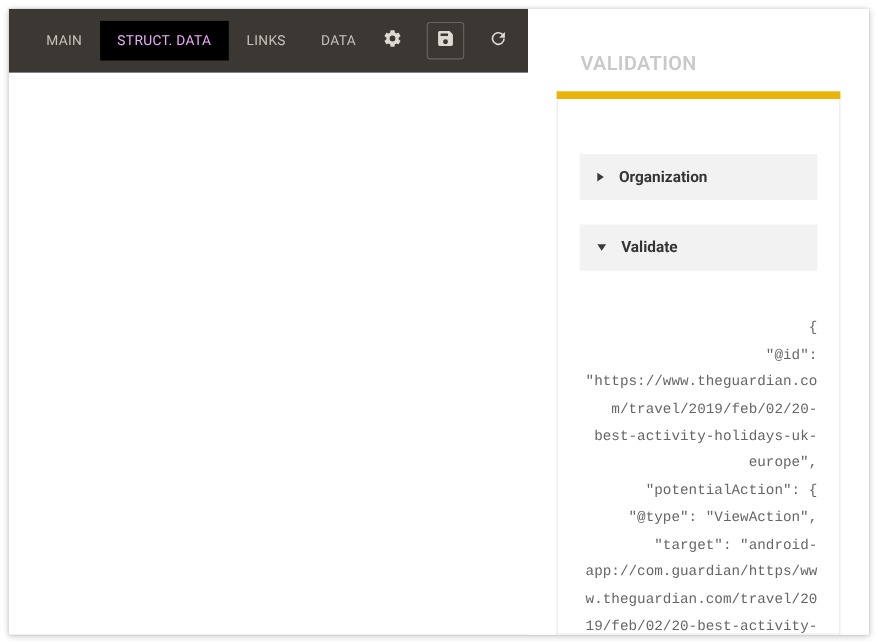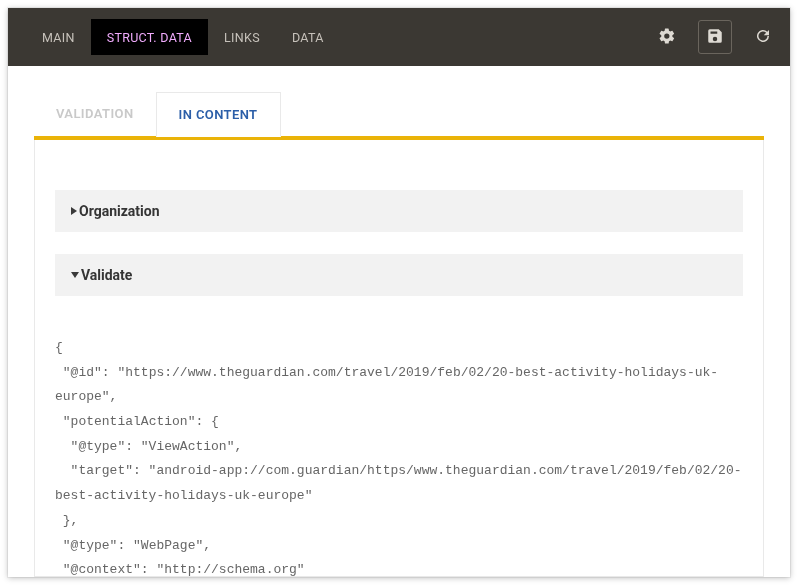--- a/index.html
+++ b/index.html
@@ -10,21 +10,22 @@
     padding: 8px;
   }
   .frame {
     width: 782px;
     height: 569px;
     margin: 0 auto;
     box-shadow: 0 1px 6px rgba(0,0,0,0.25), 0 0 0 1px rgba(0,0,0,0.05);
     background: #fff;
     overflow: hidden;
     display: flex;
-    flex-direction: column;
+    flex-direction: row;
+    text-align: right;
   }
   
   .topbar {
     background: #3b3833;
     height: 58px;
     display: flex;
     align-items: center;
     color: #c9c5bf;
     padding: 0 10px 0 18px;
     font-size: 12.5px;
@@ -77,22 +78,22 @@
     background: #fff;
     overflow: hidden;
     display: flex;
     flex-direction: column;
   }
   .subtabs-wrapper {
     position: relative;
   }
   .subtabs {
     display: flex;
-    border-bottom: 4px solid #eab308;
-    font-size: 13px;
+    border-bottom: 7px solid #eab308;
+    font-size: 18px;
     letter-spacing: 0.4px;
     font-weight: 600;
   }
   .subtab {
     padding: 14px 22px 14px;
     color: #c9c9c9;
     cursor: pointer;
   }
   .subtab.active {
     color: #2b5ea8;
@@ -115,21 +116,21 @@
     cursor: pointer;
   }
   .accordion {
     margin-top: 24px;
   }
   .acc-header {
     background: #f2f2f2;
     padding: 13px 16px;
     display: flex;
     align-items: center;
-    gap: 2px;
+    gap: 14px;
     margin-bottom: 22px;
     cursor: pointer;
   }
   .acc-header:last-of-type { margin-bottom: 0; }
   .acc-title {
     font-size: 14px;
     color: #353535;
     font-weight: 700;
   }
   .disclosure {
@@ -191,21 +192,20 @@
             </svg>
         </span>
       </div>
     </div>
   </div>
 
   <div class="content">
     <div class="subtabs-wrapper">
       <div class="subtabs">
         <div class="subtab">VALIDATION</div>
-        <div class="subtab active">IN CONTENT</div>
       </div>
     </div>
 
     <div class="panel">
 
       <div class="accordion">
         <div class="acc-header">
           <span class="disclosure right"></span>
           <span class="acc-title">Organization</span>
         </div>

